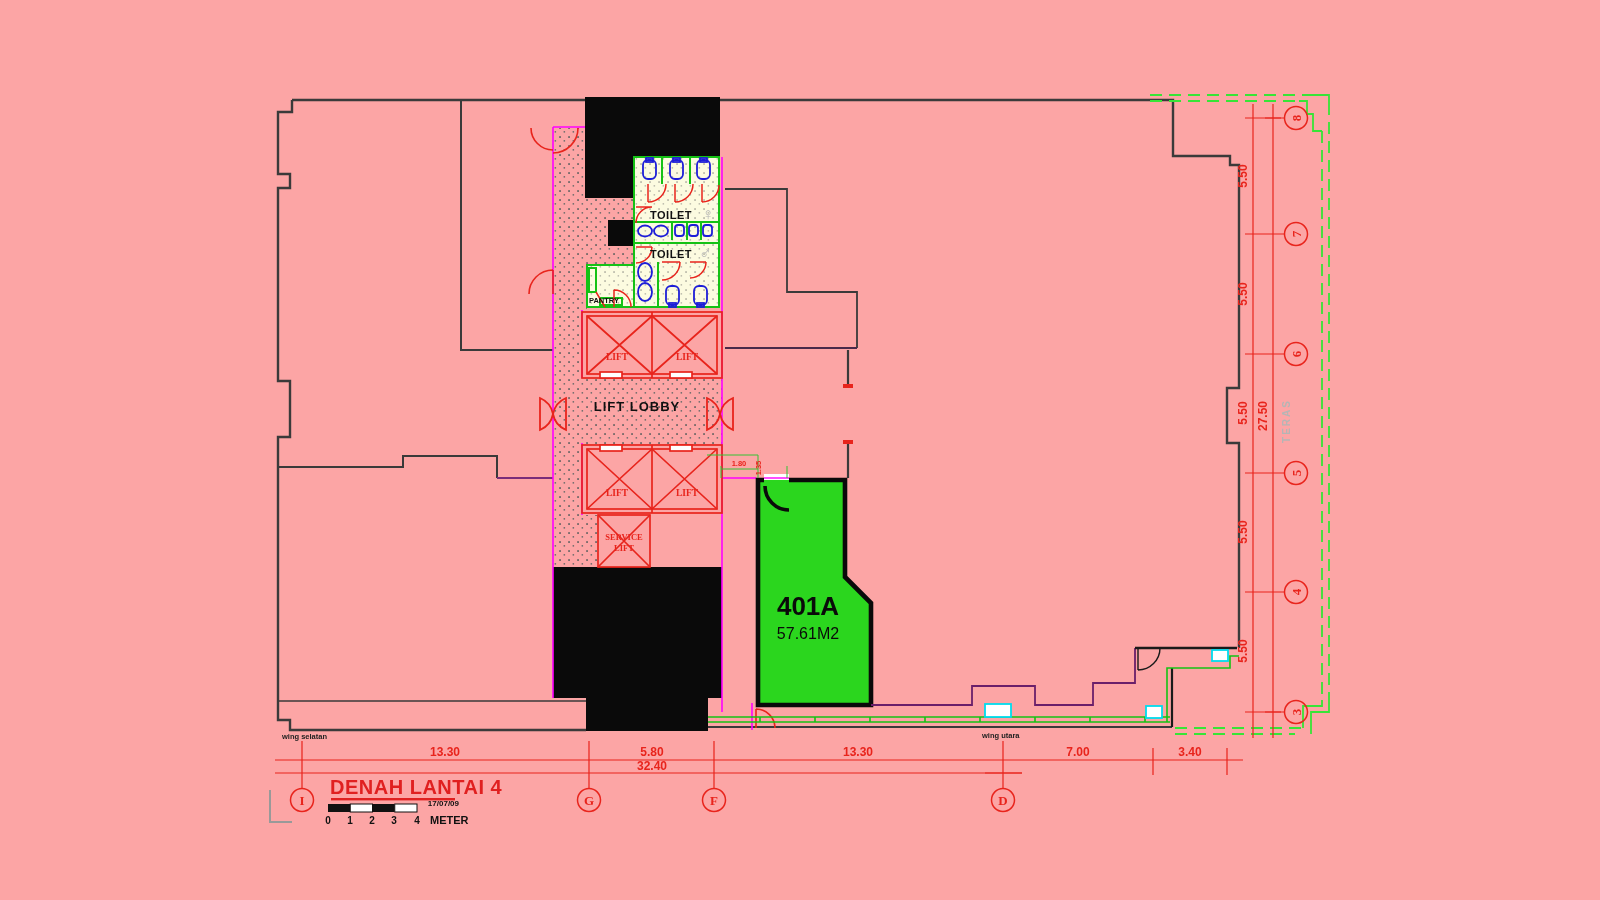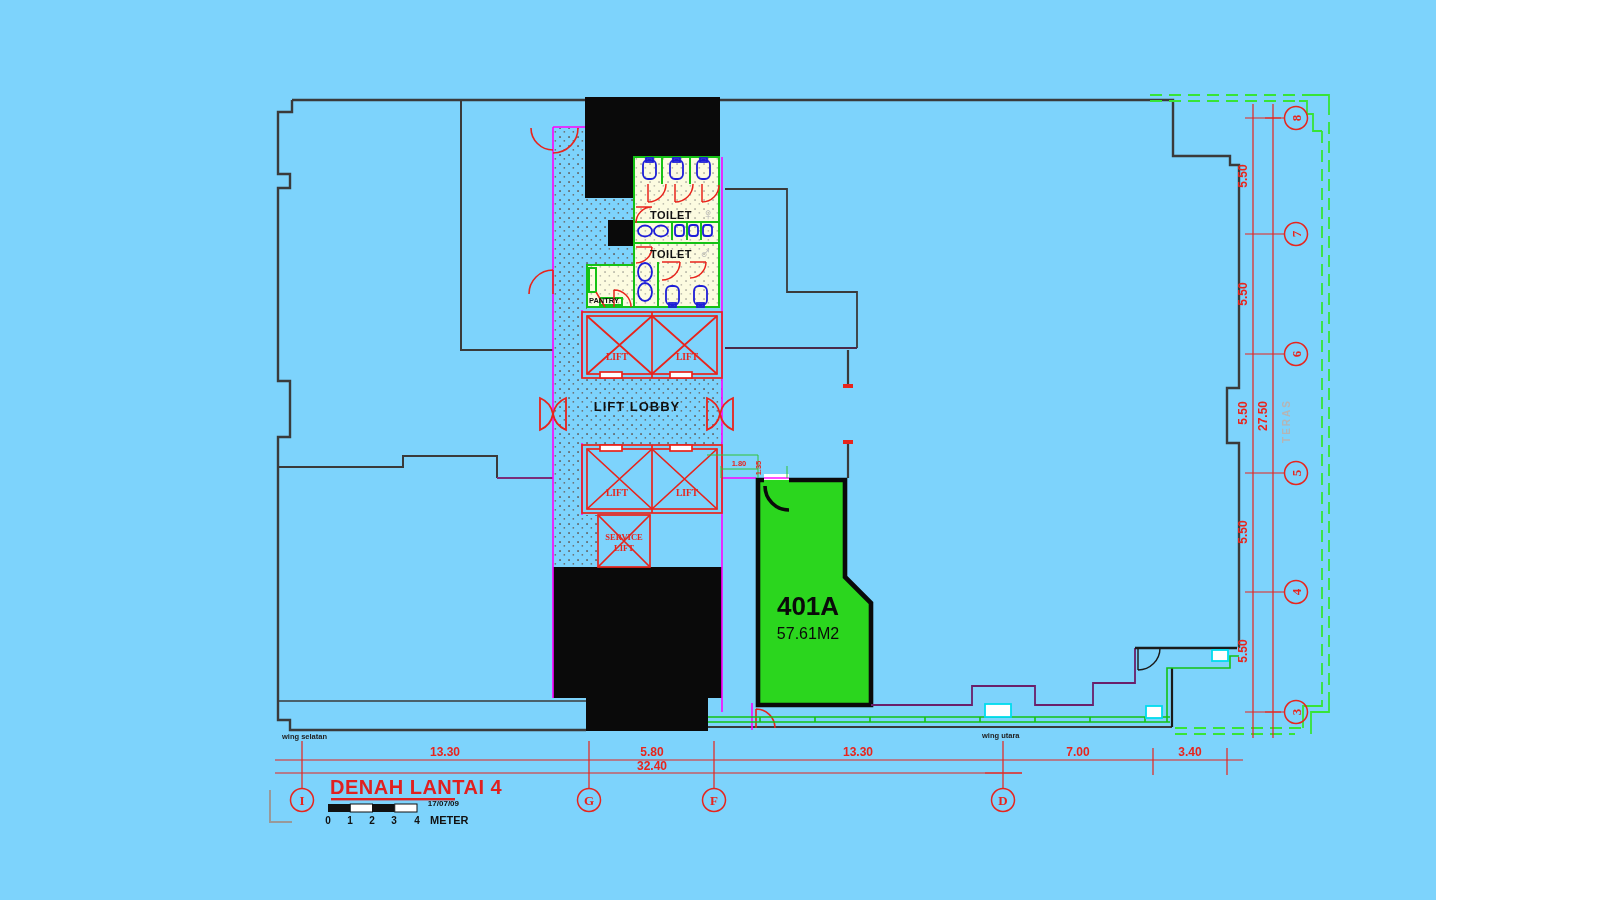--- a/index.html
+++ b/index.html
@@ -1,16 +1,16 @@
 <!DOCTYPE html>
 <html><head>
 <meta charset="utf-8">
 <style>
   html,body{margin:0;padding:0;background:#ffffff;}
-  .stage{position:relative;width:1436px;height:900px;background:#7dd3fc;overflow:hidden;
+  .stage{position:relative;width:1600px;height:900px;background:#fca5a5;overflow:hidden;
          font-family:"Liberation Sans",sans-serif;}
   svg{position:absolute;left:0;top:0;}
   text{font-family:"Liberation Sans",sans-serif;}
   .t-room{font-size:13px;font-weight:bold;fill:#111;letter-spacing:1px;}
   .t-toilet{font-size:11px;font-weight:bold;fill:#111;letter-spacing:.5px;}
   .t-pantry{font-size:7.5px;font-weight:bold;fill:#111;}
   .t-lift{font-size:9.5px;font-weight:bold;fill:#e8241c;font-family:"Liberation Serif",serif;}
   .t-slift{font-size:8.5px;font-weight:bold;fill:#e8241c;font-family:"Liberation Serif",serif;}
   .t-dim{font-size:12px;font-weight:bold;fill:#e8241c;}
   .t-dim-sm{font-size:7.5px;font-weight:bold;fill:#e8241c;}

